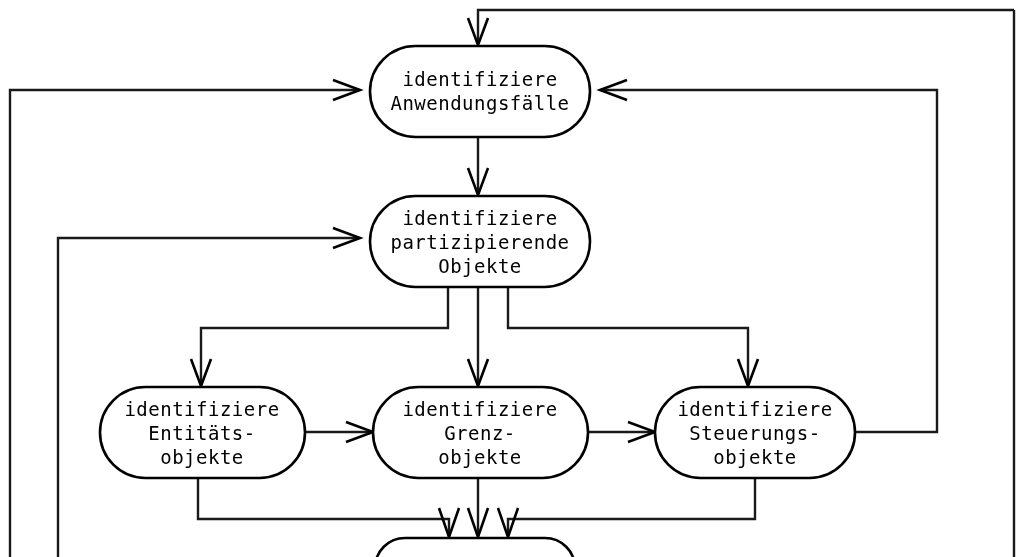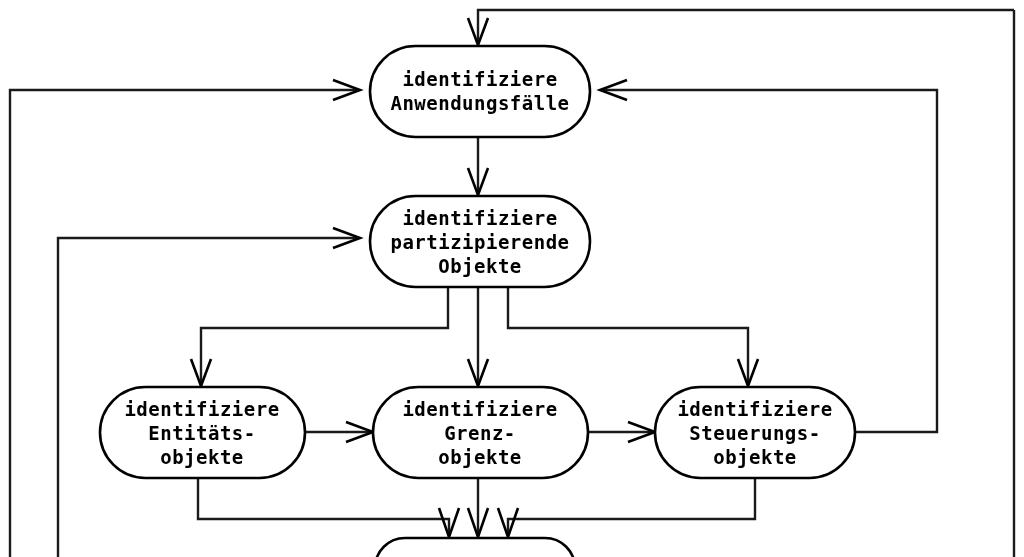--- a/index.html
+++ b/index.html
@@ -7,21 +7,20 @@
     padding: 0;
     background: #ffffff;
   }
   #page {
     position: relative;
     width: 1024px;
     height: 557px;
     background: #ffffff;
     overflow: hidden;
     font-family: "DejaVu Sans Mono", "Liberation Mono", monospace;
-    font-weight: bold;
   }
   svg#diagram {
     display: block;
     width: 1024px;
     height: 557px;
   }
   .node-shape {
     fill: #ffffff;
     stroke: #000000;
     stroke-width: 2.6;

